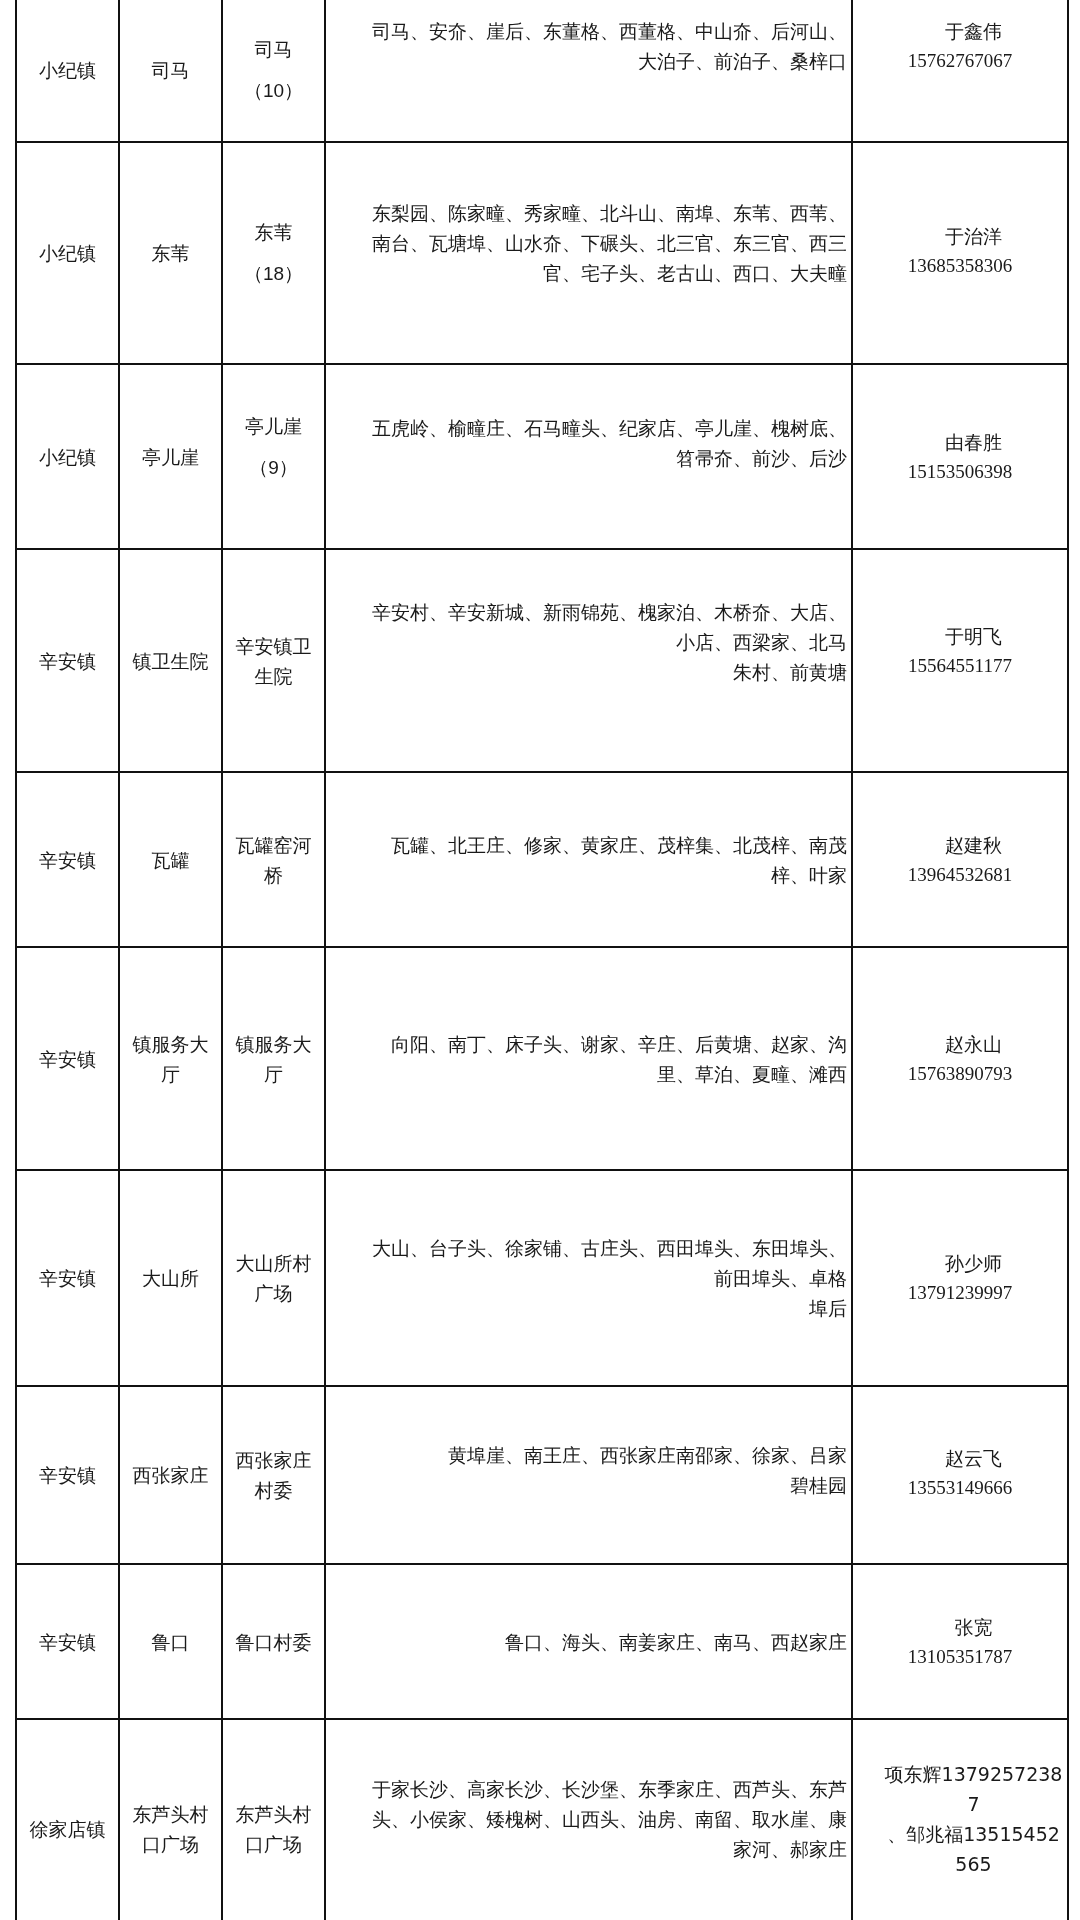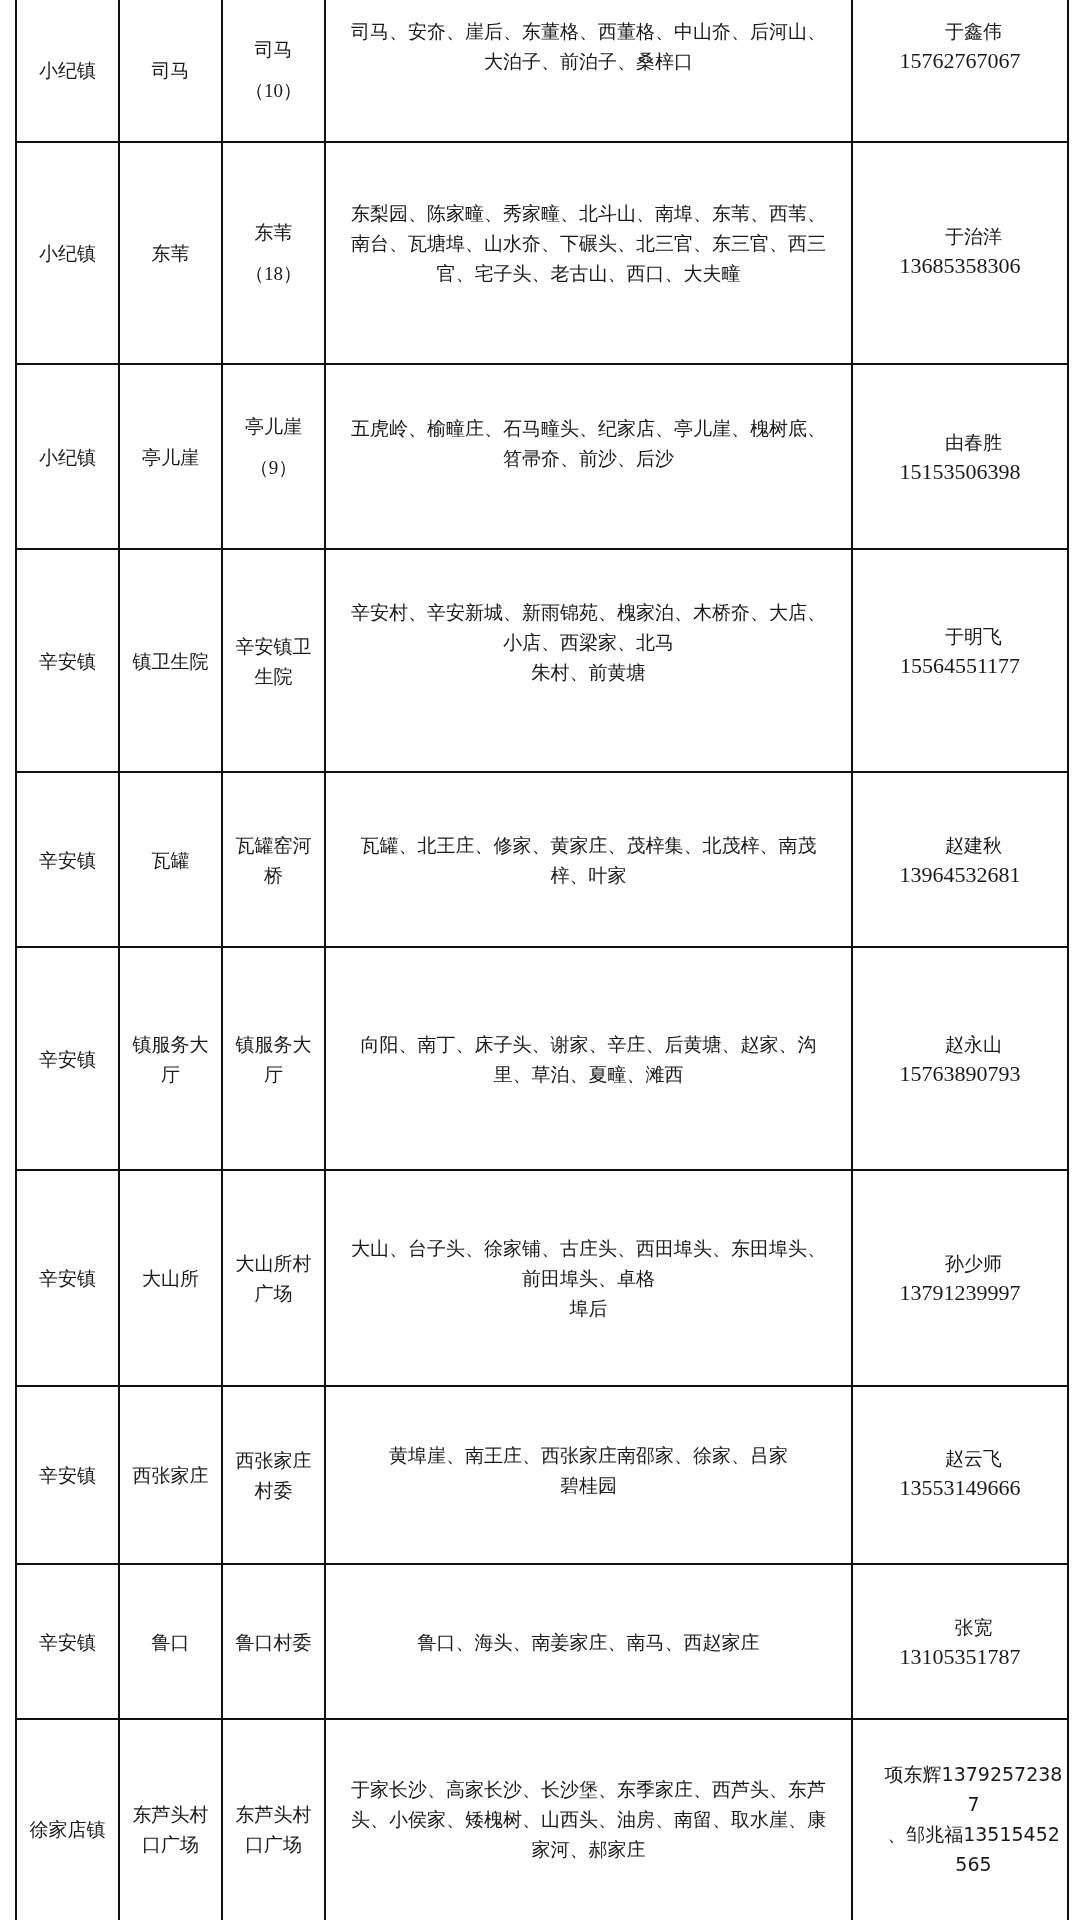--- a/index.html
+++ b/index.html
@@ -30,29 +30,29 @@
       padding: 0 6px;
       font-size: 19px;
       line-height: 30px;
       word-break: break-all;
     }
     .doc-table td.villages { padding: 0 4px; font-size: 19px; }
     .contact-name { display: block; margin-left: 27px; }
     .contact-phone {
       display: block;
       font-family: "Liberation Serif", "DejaVu Serif", serif;
-      font-size: 22px;
+      font-size: 19px;
     }
     .site-name { display: block; }
     .site-count {
       display: block;
-      font-family: Liberation Serif, serif;
+      font-family: Liberation Sans, sans-serif;
       margin-top: 12px;
     }
-    .line { display: block; }
+    .line { display: block; text-align: right; }
   </style>
 </head>
 <body>
 
 <table class="doc-table">
   <colgroup>
     <col style="width:103px">
     <col style="width:103px">
     <col style="width:103px">
     <col style="width:527px">

